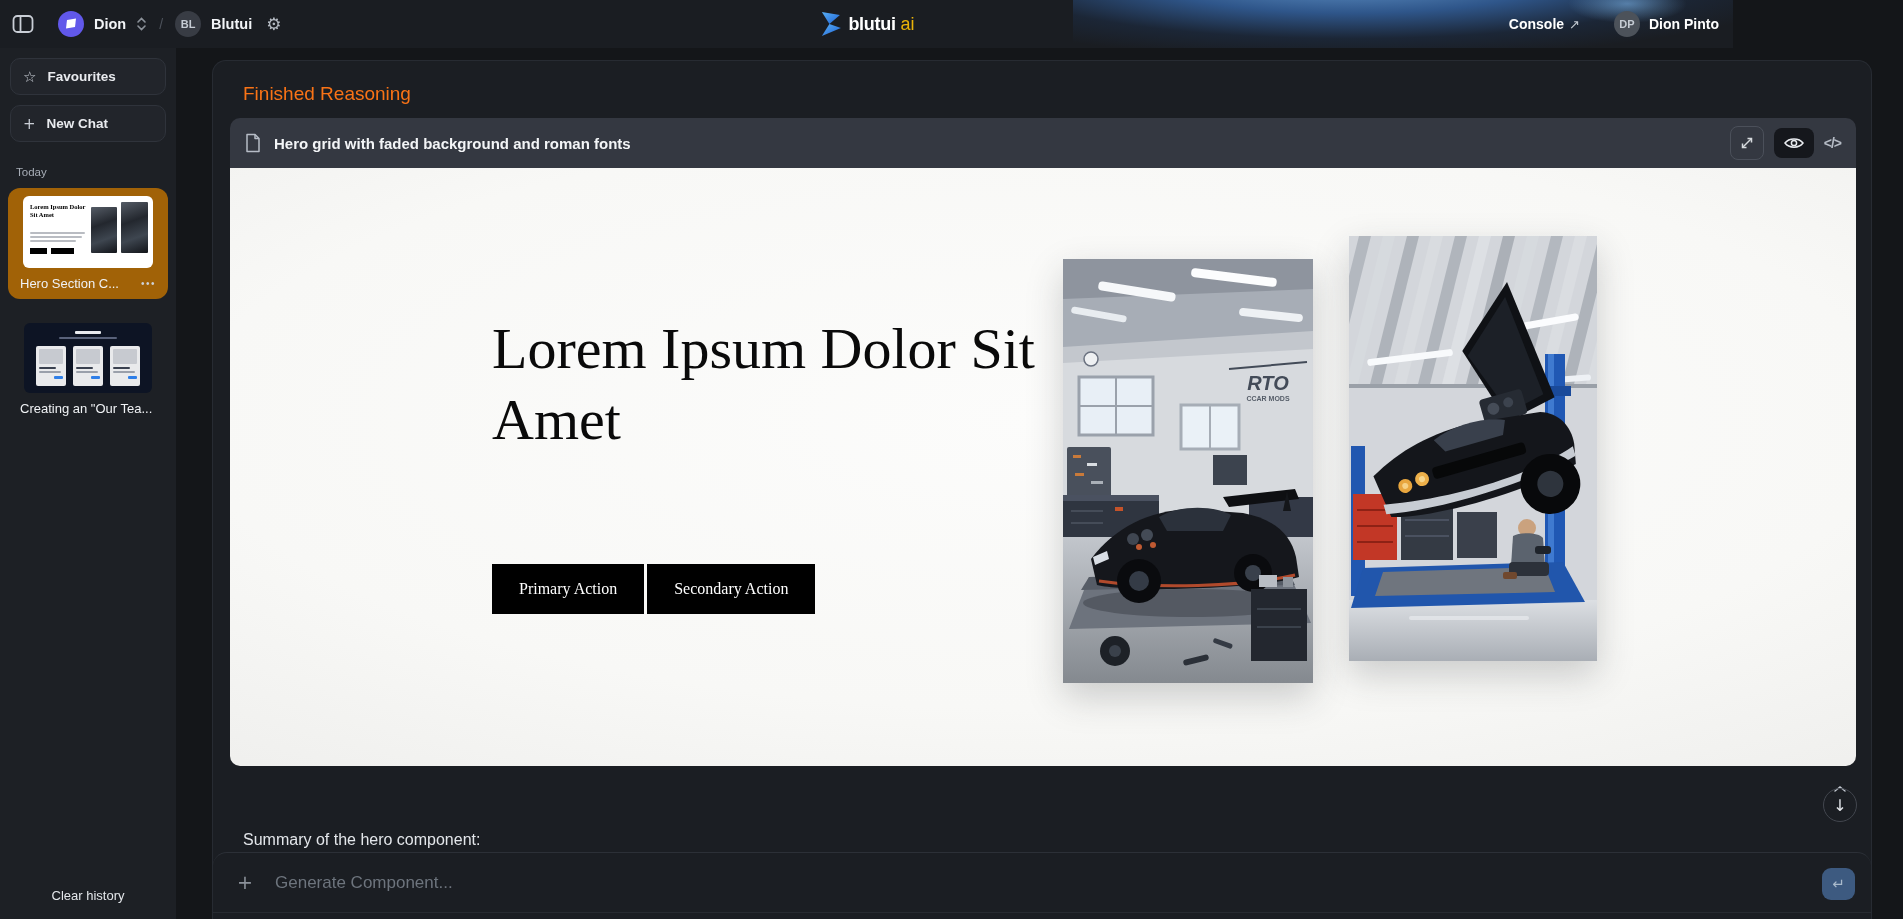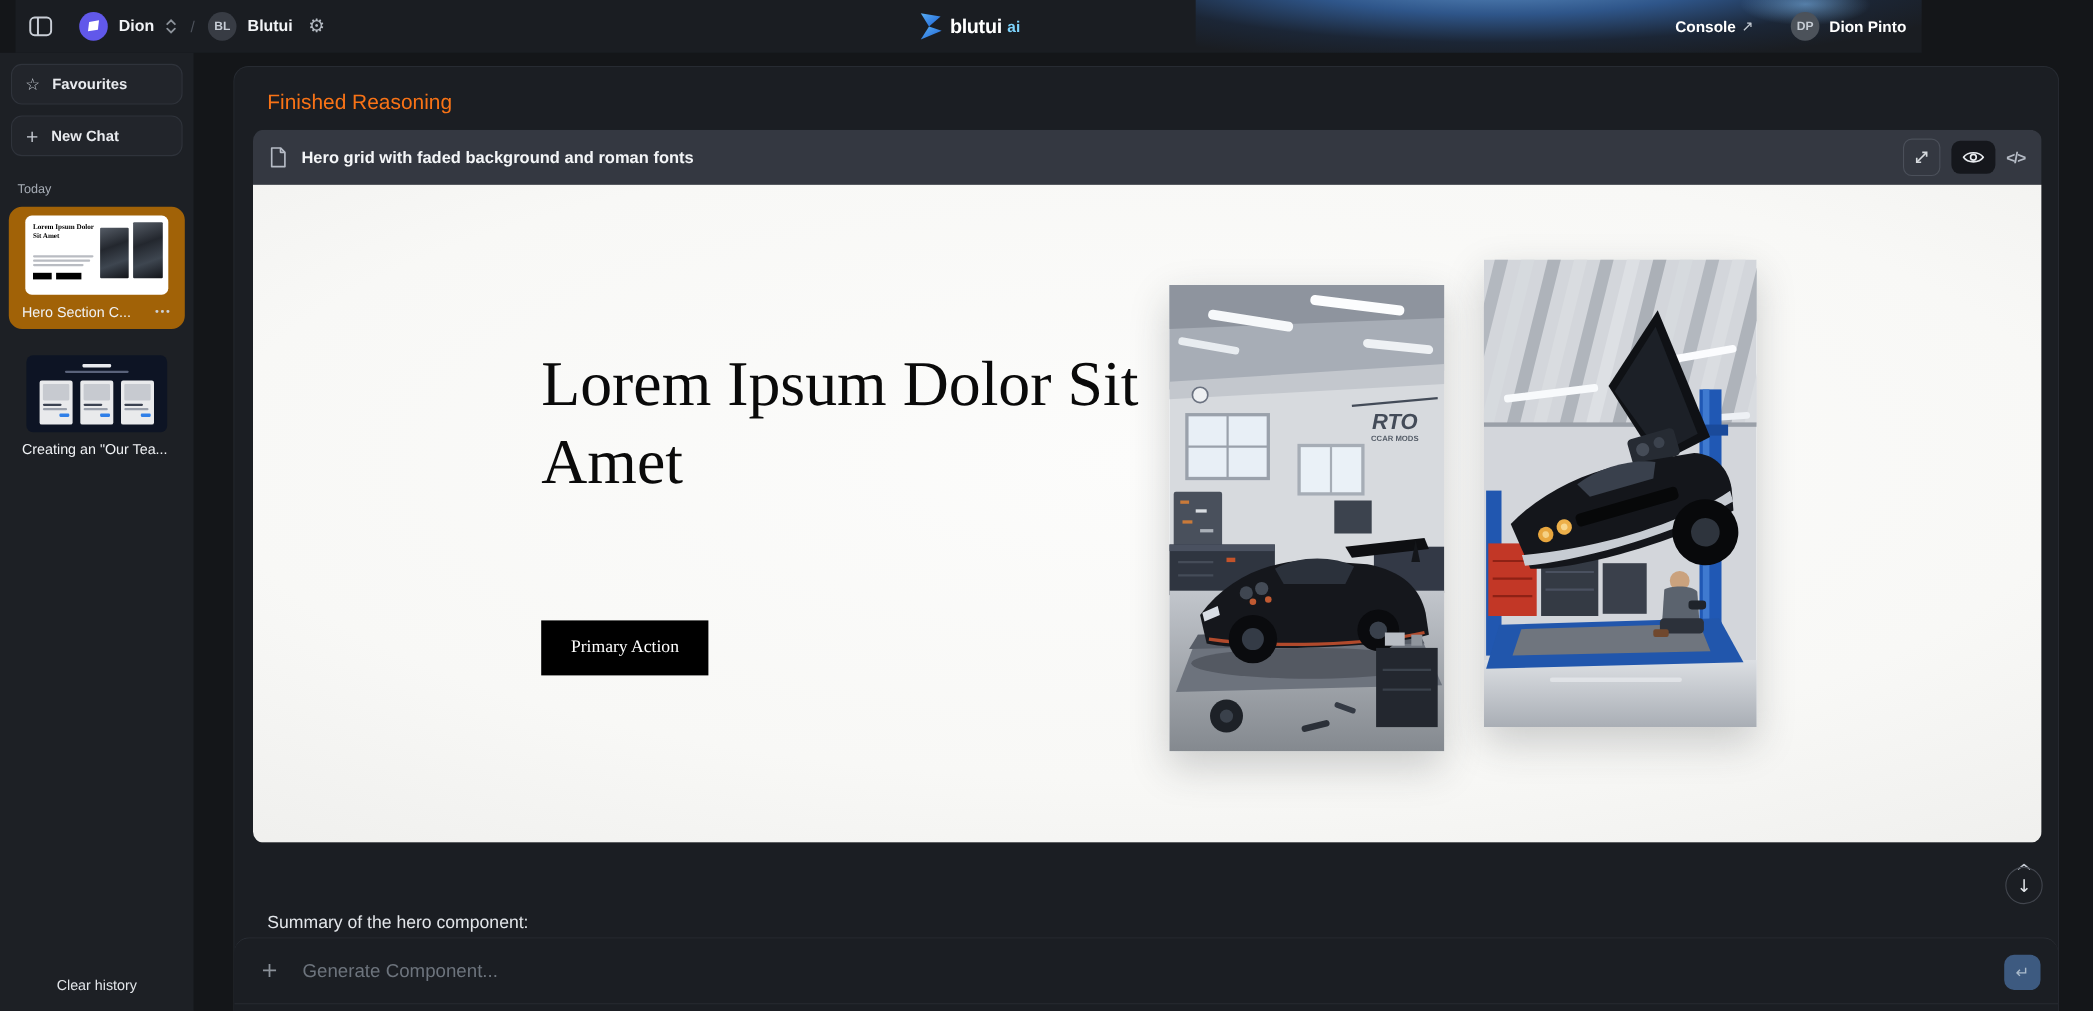--- a/index.html
+++ b/index.html
@@ -1,35 +1,35 @@
 <!DOCTYPE html>
 <html><head>
 <meta charset="utf-8">
 <style>
   * { box-sizing: border-box; margin: 0; padding: 0; }
   html,body { width:1903px; height:919px; overflow:hidden; background:#141619;
               font-family:"Liberation Sans", sans-serif; position:relative; }
   .glyph { font-family:"DejaVu Sans", sans-serif; }
 
   
-  .header { position:absolute; top:0; left:14px; width:1733px; height:48px; background:#1a1d22; z-index:50; }
+  .header { position:absolute; top:0; left:0; width:1733px; height:48px; background:#1a1d22; z-index:50; }
   .header-glow { position:absolute; top:0; right:0; width:660px; height:48px; pointer-events:none;
     background:
       radial-gradient(9% 40% at 84% 8%, rgba(130,190,245,.55) 0%, rgba(130,190,245,0) 100%),
       radial-gradient(80% 190% at 42% -45%, rgba(106,160,215,.95) 0%, rgba(52,100,164,.8) 38%, rgba(30,55,92,.35) 66%, rgba(26,29,34,0) 88%);}
   .h-left { position:absolute; left:12px; top:0; height:48px; display:flex; align-items:center; gap:10px; }
   .icon-btn { display:flex; align-items:center; justify-content:center; background:none; border:none; cursor:pointer; }
   .ws-avatar { width:26px; height:26px; border-radius:50%; background:#6158ea; display:flex; align-items:center; justify-content:center; margin-left:14px; }
   .h-name { color:#f2f4f7; font-size:14.5px; font-weight:700; }
   .h-sep { color:#4d525b; font-size:14px; margin:0 2px; }
   .badge { width:26px; height:26px; border-radius:50%; background:#383c44; color:#c6ccd4; font-size:11px; font-weight:700; display:flex; align-items:center; justify-content:center; }
   .gear { font-size:17px; color:#b4bac2; margin-left:4px; }
   .h-logo { position:absolute; left:50%; top:0; transform:translateX(-50%); height:48px; display:flex; align-items:center; gap:7px; }
   .logo-word { color:#fff; font-size:18px; font-weight:700; letter-spacing:-0.3px; }
-  .logo-suffix { color:#7dd3fc; font-size:14px; font-weight:700; margin-left:-2px; }
+  .logo-suffix { color:#eab308; font-size:18px; font-weight:400; margin-left:-2px; }
   .h-right { position:absolute; right:14px; top:0; height:48px; display:flex; align-items:center; gap:0; z-index:2; }
   .console { display:flex; align-items:center; gap:5px; color:#fff; font-size:14px; font-weight:700; cursor:pointer; }
   .console .glyph { color:#c3cad2; font-size:13px; font-weight:400; }
   .user { display:flex; align-items:center; gap:9px; cursor:pointer;margin-left:34px; }
   .user-badge { background:#4c525a; }
   .user-name { color:#fff; font-size:14px; font-weight:700; }
 
   
   .sidebar { position:absolute; left:0; top:48px; width:176px; height:871px; background:#1d2025; }
   .side-btn { margin:10px 10px 0 10px; height:37px; width:156px; border:1px solid #2f333b; background:#22252b;
@@ -252,20 +252,21 @@
           </svg>
         </button>
         <button class="act-code">&lt;/&gt;</button>
       </div>
     </div>
 
     <div class="preview">
       <div class="hero-h1">Lorem Ipsum Dolor Sit Amet</div>
       <div class="hero-btns">
         <button class="hero-btn">Primary Action</button>
+        <button class="hero-btn">Secondary Action</button>
       </div>
 
       <svg class="hero-img hero-img1" viewBox="0 0 250 424" preserveAspectRatio="none">
         <defs>
           <linearGradient id="g1floor" x1="0" y1="0" x2="0" y2="1">
               <stop offset="0" stop-color="#c2c6cc"></stop>
               <stop offset="1" stop-color="#84898f"></stop>
             </linearGradient>
         </defs>
         <rect width="250" height="424" fill="#d7dade"></rect>

